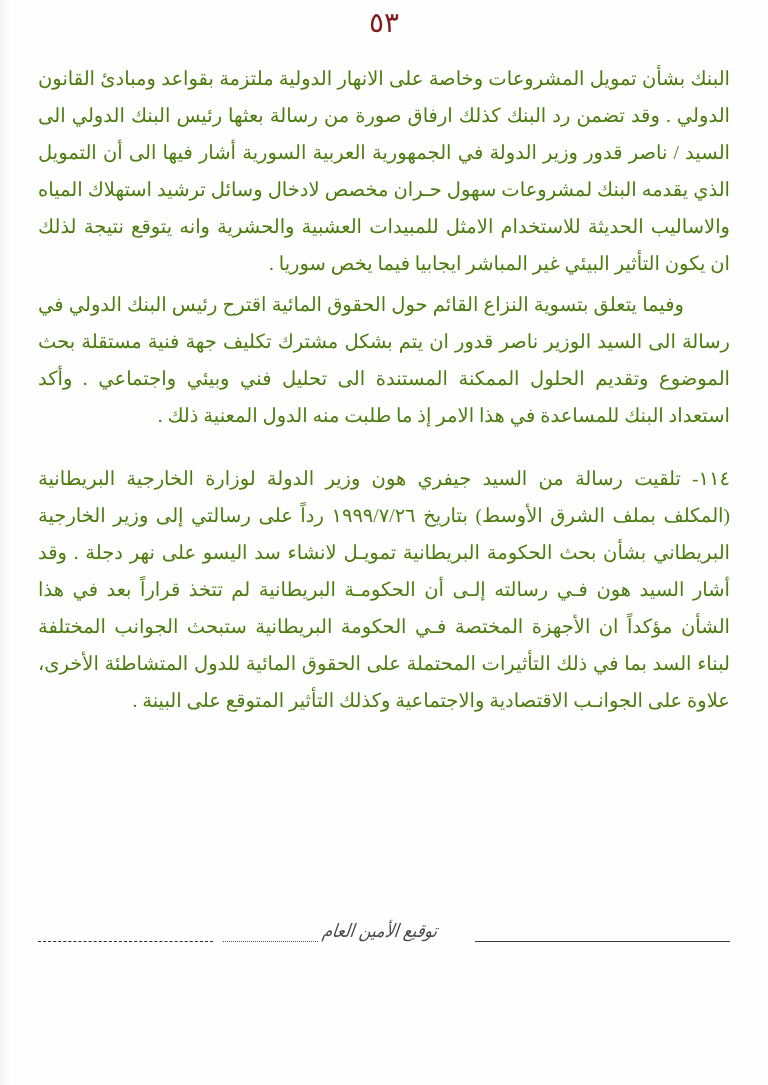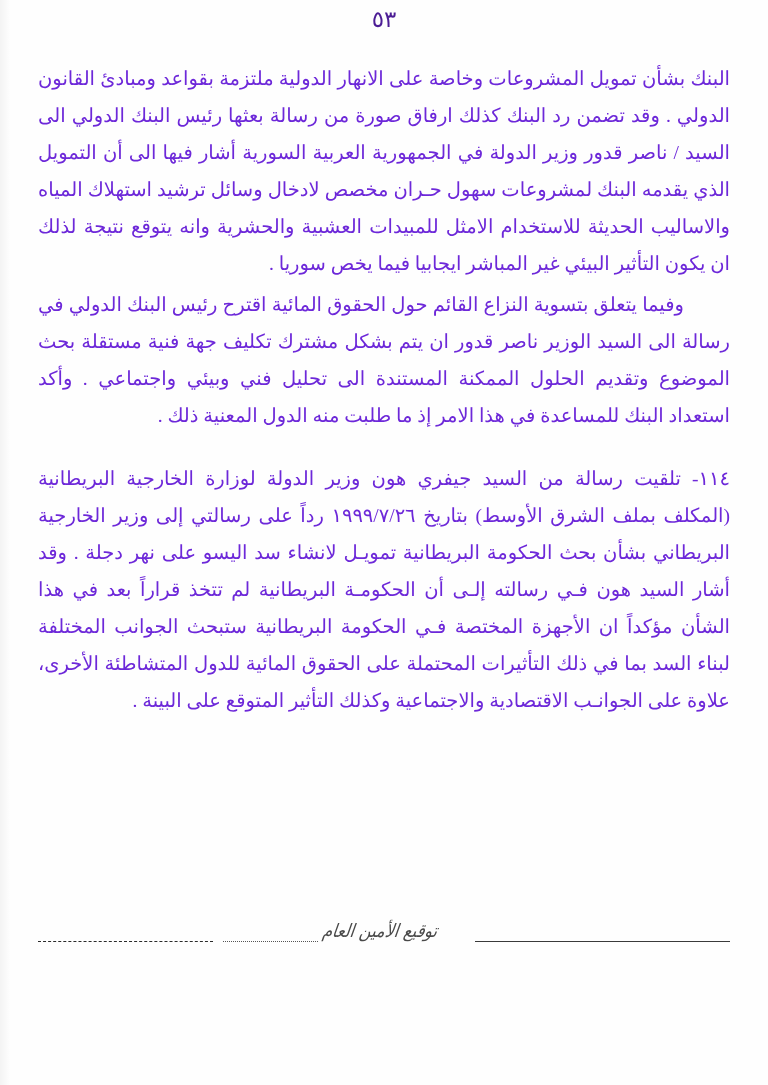--- a/index.html
+++ b/index.html
@@ -21,39 +21,39 @@
     width: 768px;
     height: 1085px;
     background: #fefefe;
   }
   .page-number {
     position: absolute;
     top: 6px;
     left: 0;
     width: 100%;
     text-align: center;
-    font-size: 23px;
+    font-size: 28px;
     font-family: "Liberation Serif", "DejaVu Serif", serif;
     letter-spacing: 1px;
-    color: #4c1d95;
+    color: #7f1d1d;
   }
   .content {
     position: absolute;
     top: 60px;
     right: 38px;
     left: 38px;
     direction: rtl;
   }
   p.para {
     margin: 0 0 0 0;
     font-size: 19.5px;
     line-height: 37px;
     text-align: justify;
     text-justify: inter-word;
-    color: #6d28d9;
+    color: #4d7c0f;
     font-family: "Liberation Serif", "DejaVu Serif", serif;
   }
   p.para.indent {
     text-indent: 46px;
   }
   .para-spacer-sm { height: 4px; }
   .para-spacer-md { height: 26px; }
 
   .numbered {
     display: block;

